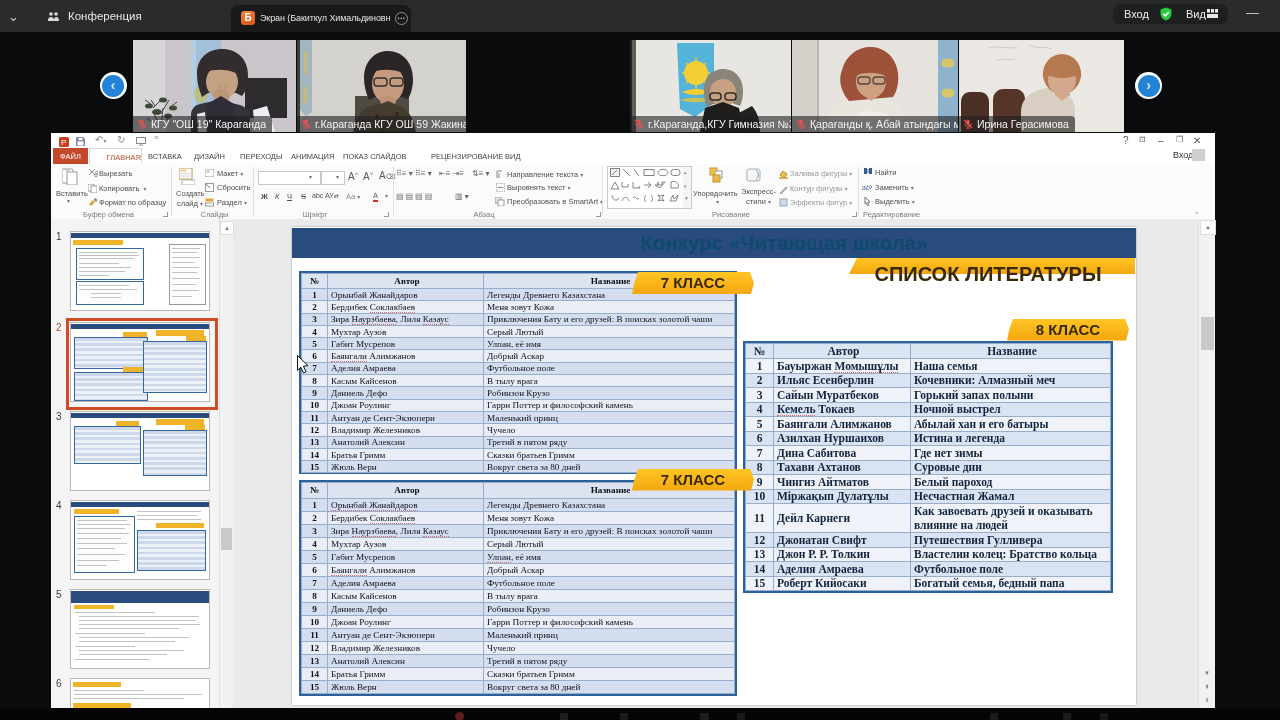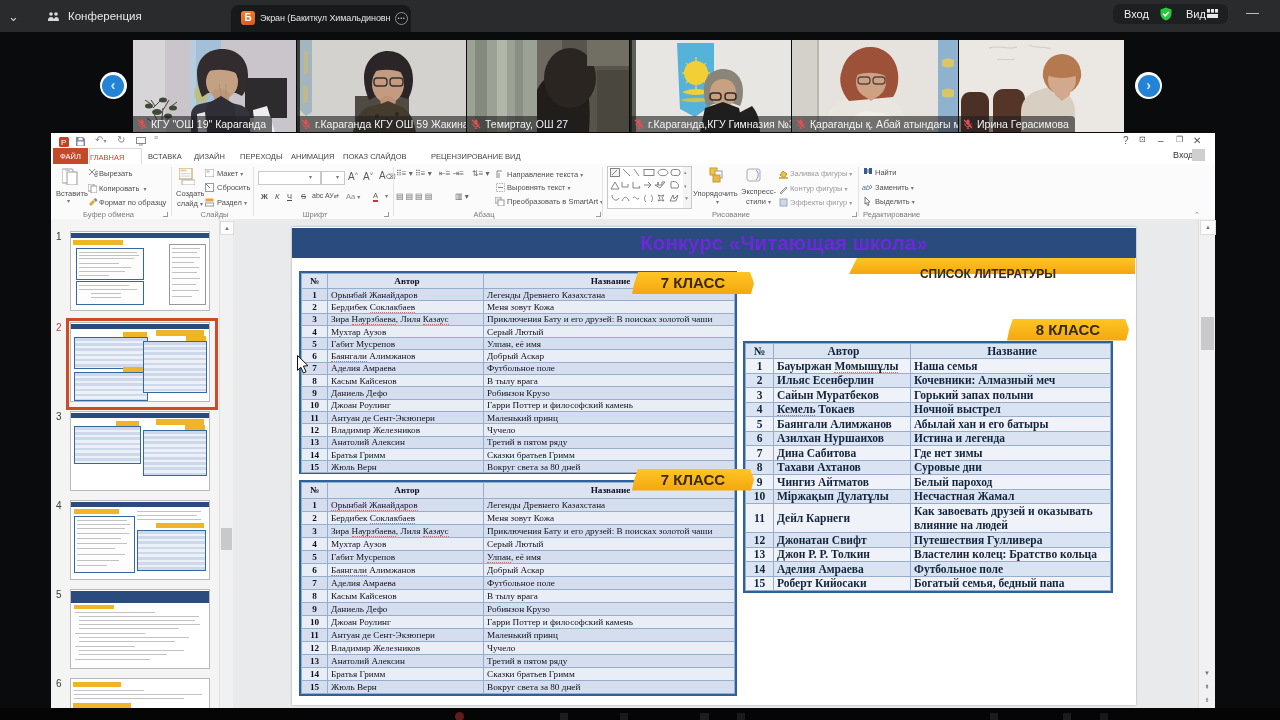--- a/index.html
+++ b/index.html
@@ -31,21 +31,21 @@
   #titlebar{left:0;top:0;width:1164px;height:15px;background:#fff;}
   .qa{position:absolute;color:#8a8a8a;font-size:10px;top:1px;}
   #ptitle{left:19px;top:3px;width:1164px;text-align:center;font-size:8.5px;color:#333;}
   .winbtn{position:absolute;top:2px;color:#555;font-size:10px;}
   #vhodppt{left:1122px;top:17px;font-size:9px;color:#333;z-index:3;}
   #avatar{left:1141px;top:16px;width:13px;height:12px;background:#cfcfcf;z-index:3;}
   
   #tabsrow{left:0;top:15px;width:1164px;height:16px;background:#fff;border-bottom:1px solid #e3e3e3;}
   #ftab{left:2px;top:15px;width:35px;height:16px;background:#c3492b;color:#fff;font-size:7.5px;text-align:center;line-height:18px;}
   .rtab{position:absolute;top:15px;height:16px;font-size:7.5px;color:#444;line-height:18px;}
-  #gtab{left:38px;width:51px;border:1px solid #dadada;border-bottom:0;background:#fff;color:#b94a2c;text-align:left;}
+  #gtab{left:38px;width:51px;border:1px solid #dadada;border-bottom:0;background:#fff;color:#b94a2c;text-align:right;}
   
   #ribbon{left:0;top:31px;width:1164px;height:55px;background:#fbfbfc;border-bottom:1px solid #d4d4d4;font-size:8.5px;color:#4e4e4e;}
   .gsep{position:absolute;top:34px;width:1px;height:49px;background:#e2e2e3;}
   .glabel{position:absolute;top:77px;font-size:7.5px;color:#7a7a7a;text-align:center;white-space:nowrap;}
   .ritem{position:absolute;white-space:nowrap;font-size:7.5px;color:#4e4e4e;}
   .dlg{position:absolute;top:79px;width:4px;height:4px;border-right:1px solid #999;border-bottom:1px solid #999;}
   
   #content{left:0;top:86px;width:1164px;height:501px;background:#e9eaec;}
   #panel{position:absolute;left:0;top:0;width:168px;height:501px;background:#f4f4f5;}
   #pscroll{position:absolute;left:168px;top:0;width:13px;height:501px;background:#f1f1f1;border-left:1px solid #e0e0e0;}
@@ -54,21 +54,21 @@
   .tnum{position:absolute;left:5px;font-size:10px;color:#3c3c3c;}
   .lng{position:absolute;background:#c2c2c2;height:1px;}
   .bbx{position:absolute;border:1px solid #35689e;background:#fdfdfe;}
   .ytg{position:absolute;background:#f0b428;}
   .mtb{position:absolute;border:1px solid #35689e;background:repeating-linear-gradient(180deg,#cdd9ea 0px,#cdd9ea 2.6px,#ecf0f7 2.6px,#ecf0f7 5.2px);}
   .bnd{position:absolute;left:0px;top:1px;width:100%;height:5px;background:#2a4b7d;}
   
   #slide{position:absolute;left:241px;top:8px;width:844px;height:478px;background:#fff;box-shadow:0 0 2px rgba(0,0,0,.35);}
   
   #band{position:absolute;left:0;top:1px;width:844px;height:30px;background:#2a4b7d;}
-  #bandtxt{position:absolute;left:0;top:4px;width:984px;text-align:center;color:#6d28d9;font-weight:bold;font-size:20.5px;font-family:"Liberation Sans",sans-serif;}
+  #bandtxt{position:absolute;left:0;top:4px;width:984px;text-align:center;color:#0c4a6e;font-weight:bold;font-size:20.5px;font-family:"Liberation Sans",sans-serif;}
   .ybn{position:absolute;background:linear-gradient(180deg,#ffc525,#f3a70e);color:#392a05;font-weight:bold;text-align:center;font-family:"Liberation Sans",sans-serif;}
   .tblbox{position:absolute;background:#fff;border:2px solid #2d6199;}
   table.bt{border-collapse:collapse;table-layout:fixed;width:100%;}
   table.bt td{border:1px solid #96aecb;overflow:hidden;white-space:nowrap;padding:0 0 0 3px;}
   table.bt td:first-child{text-align:center;padding:0;}
   .t67 td{font:9.2px "Liberation Serif",serif;color:#101020;}
   .t8 td{font:bold 11.5px "Liberation Serif",serif;color:#12243d;}
   .hd td{font-weight:bold;text-align:center;padding:0;}
   .sp{border-bottom:1px dotted #d96a6a;}
 </style></head>
@@ -164,39 +164,20 @@
           <circle cx="100" cy="74" r="2"></circle>
           <circle cx="86" cy="88" r="2"></circle>
           <circle cx="98" cy="86" r="2"></circle>
         </g>
     </svg>
     <div class="vlabel"><svg class="mic" viewBox="0 0 10 10">
           <rect x="3.4" y="0.5" width="3.2" height="5.5" rx="1.6" fill="#e05252"></rect>
           <path d="M1.8 4.5c0 4.3 6.4 4.3 6.4 0M5 8v2M3.4 10h3.2" stroke="#e05252" fill="none"></path>
           <path d="M1 1l8 8" stroke="#e05252" stroke-width="1.2"></path>
         </svg>г.Караганда КГУ ОШ 59 Жакина...</div>
-  </div>
-  <div class="vid" id="v3" style="left:467px;width:162px;">
-    <svg width="162" height="92" viewBox="0 0 162 92">
-      <rect width="162" height="92" fill="#57544c"></rect>
-      <rect x="0" y="0" width="70" height="92" fill="#9ba194"></rect>
-      <rect x="8" y="0" width="12" height="92" fill="#848b7e"></rect>
-      <rect x="30" y="0" width="10" height="92" fill="#b0b6a8"></rect>
-      <rect x="48" y="0" width="8" height="92" fill="#8a9184"></rect>
-      <rect x="70" y="0" width="25" height="92" fill="#6c6960"></rect>
-      <path d="M70 92V50c8-18 28-22 40-14 12 9 14 24 12 56z" fill="#211d1a"></path>
-      <ellipse cx="103" cy="38" rx="26" ry="30" fill="#2a2520"></ellipse>
-      <rect x="120" y="0" width="42" height="26" fill="#716e64"></rect>
-      <rect x="130" y="30" width="32" height="62" fill="#4a473f"></rect>
-    </svg>
-    <div class="vlabel"><svg class="mic" viewBox="0 0 10 10">
-          <rect x="3.4" y="0.5" width="3.2" height="5.5" rx="1.6" fill="#e05252"></rect>
-          <path d="M1.8 4.5c0 4.3 6.4 4.3 6.4 0M5 8v2M3.4 10h3.2" stroke="#e05252" fill="none"></path>
-          <path d="M1 1l8 8" stroke="#e05252" stroke-width="1.2"></path>
-        </svg>Темиртау, ОШ 27</div>
   </div>
   <div class="vid" id="v4" style="left:630px;width:161px;">
     <svg width="161" height="92" viewBox="0 0 161 92">
       <rect width="161" height="92" fill="#e7e6e2"></rect>
       <rect x="0" y="0" width="2" height="92" fill="#23251f"></rect>
       <rect x="2" y="0" width="4" height="92" fill="#5e6055"></rect>
       <path d="M47 3h37v60l-19 14-15-8z" fill="#55b2d8"></path>
       <circle cx="66" cy="33" r="12" fill="#f2cf35"></circle>
       <g stroke="#f2cf35" stroke-width="1.4">
           <path d="M66 17v5M66 44v5M52 33h5M75 33h5M56 23l3 3M73 40l3 3M76 23l-3 3M59 40l-3 3"></path>
@@ -586,21 +567,21 @@
             <div class="lng" style="left:3px;top:19px;width:110px;"></div>
           <div class="ytg" style="left:2px;top:24px;width:58px;height:5px;"></div>
           <div class="lng" style="left:3px;top:32px;width:120px;"></div>
             <div class="lng" style="left:3px;top:36px;width:100px;"></div>
             <div class="lng" style="left:3px;top:40px;width:90px;"></div>
         </div>
       </div>
       <div id="slide">
         <div id="band"></div>
         <div id="bandtxt">Конкурс «Читающая школа»</div>
-        <div class="ybn" style="left:549px;top:31px;width:294px;height:16px;line-height:32px;font-size:12px;clip-path:polygon(16px 0,294px 0,294px 32px,0 32px);">СПИСОК ЛИТЕРАТУРЫ</div>
+        <div class="ybn" style="left:549px;top:31px;width:294px;height:16px;line-height:32px;font-size:20px;clip-path:polygon(16px 0,294px 0,294px 32px,0 32px);">СПИСОК ЛИТЕРАТУРЫ</div>
         <div class="tblbox" style="left:7px;top:44px;width:434px;height:199px;">
           <table class="bt t67">
             <colgroup>
                 <col style="width:26px">
                 <col style="width:156px">
                 <col>
               </colgroup>
             <tbody>
                 <tr class="hd" style="height:15px;background:#dce4f1;">
                   <td>№</td>

